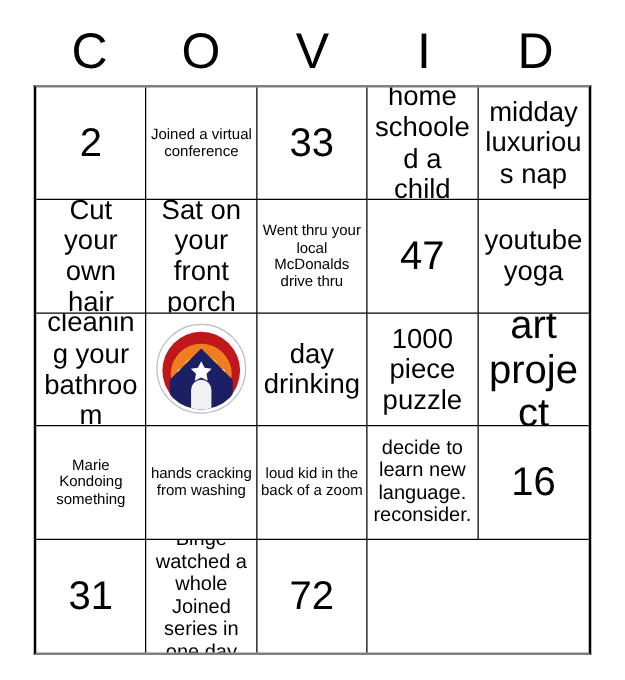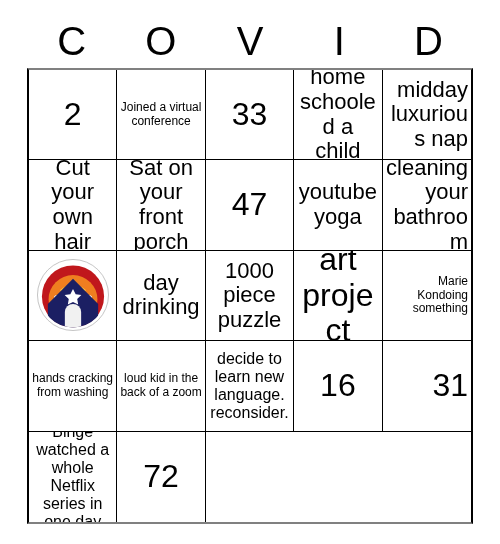--- a/index.html
+++ b/index.html
@@ -57,21 +57,21 @@
     border-right: 1px solid #000000;
     border-bottom: 1px solid #000000;
     box-sizing: border-box;
     display: flex;
     align-items: center;
     justify-content: center;
     text-align: center;
     padding: 2px 3px;
     overflow: hidden;
   }
-  .bingo-cell:nth-child(5n) { border-right: none; text-align: right; }
+  .bingo-cell:nth-child(5n) { border-right: none; }
   .bingo-cell:nth-child(n+21) { border-bottom: none; }
 
   .cell-text {
     display: block;
     width: 100%;
     line-height: 1.12;
     word-wrap: break-word;
   }
 
   
@@ -115,20 +115,23 @@
         <span class="cell-text">home schooled a child</span>
       </div>
       <div class="bingo-cell size-lg">
         <span class="cell-text">midday luxurious nap</span>
       </div>
       <div class="bingo-cell size-lg">
         <span class="cell-text">Cut your own hair</span>
       </div>
       <div class="bingo-cell size-lg">
         <span class="cell-text">Sat on your front porch</span>
+      </div>
+      <div class="bingo-cell size-md">
+        <span class="cell-text">Went thru your local McDonalds drive thru</span>
       </div>
       <div class="bingo-cell size-xl">
         <span class="cell-text">47</span>
       </div>
       <div class="bingo-cell size-lg">
         <span class="cell-text">youtube yoga</span>
       </div>
       <div class="bingo-cell size-lg">
         <span class="cell-text">cleaning your bathroom</span>
       </div>
@@ -178,20 +181,20 @@
       <div class="bingo-cell size-sm">
         <span class="cell-text">decide to learn new language. reconsider.</span>
       </div>
       <div class="bingo-cell size-xl">
         <span class="cell-text">16</span>
       </div>
       <div class="bingo-cell size-xl">
         <span class="cell-text">31</span>
       </div>
       <div class="bingo-cell size-sm">
-        <span class="cell-text">Binge watched a whole Netflix series in one day</span>
+        <span class="cell-text">Binge watched a whole Joined series in one day</span>
       </div>
       <div class="bingo-cell size-xl">
         <span class="cell-text">72</span>
       </div>
     </div>
 
 </div>
 
 </body></html>

